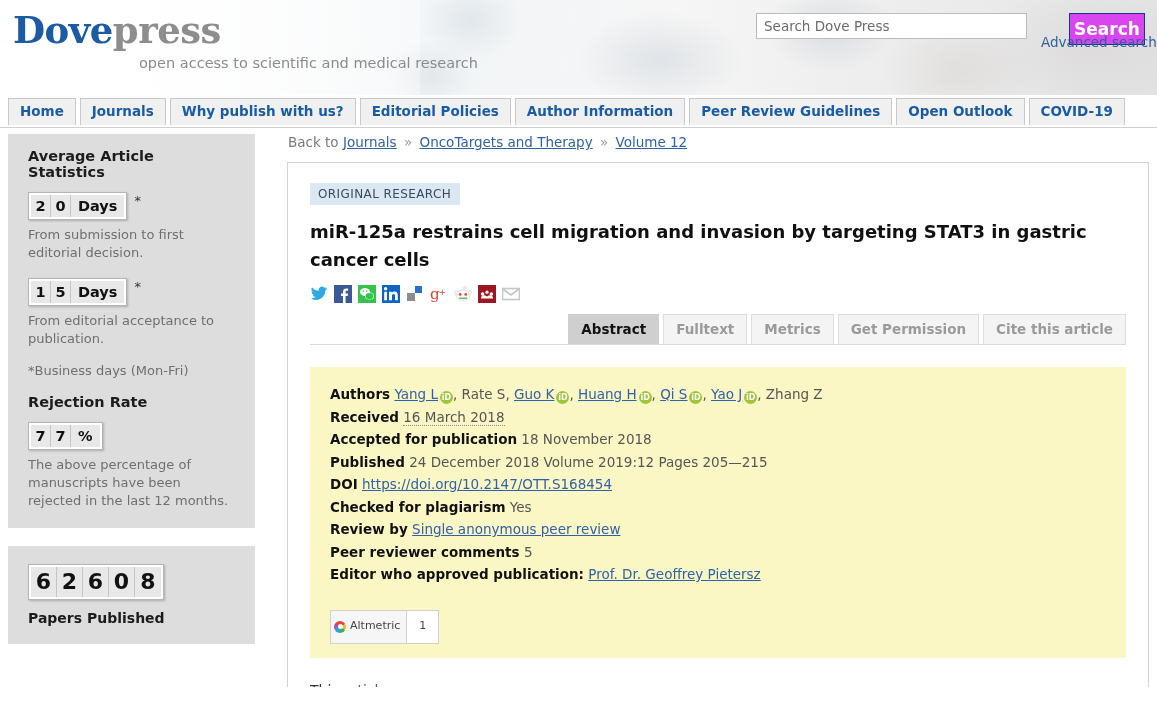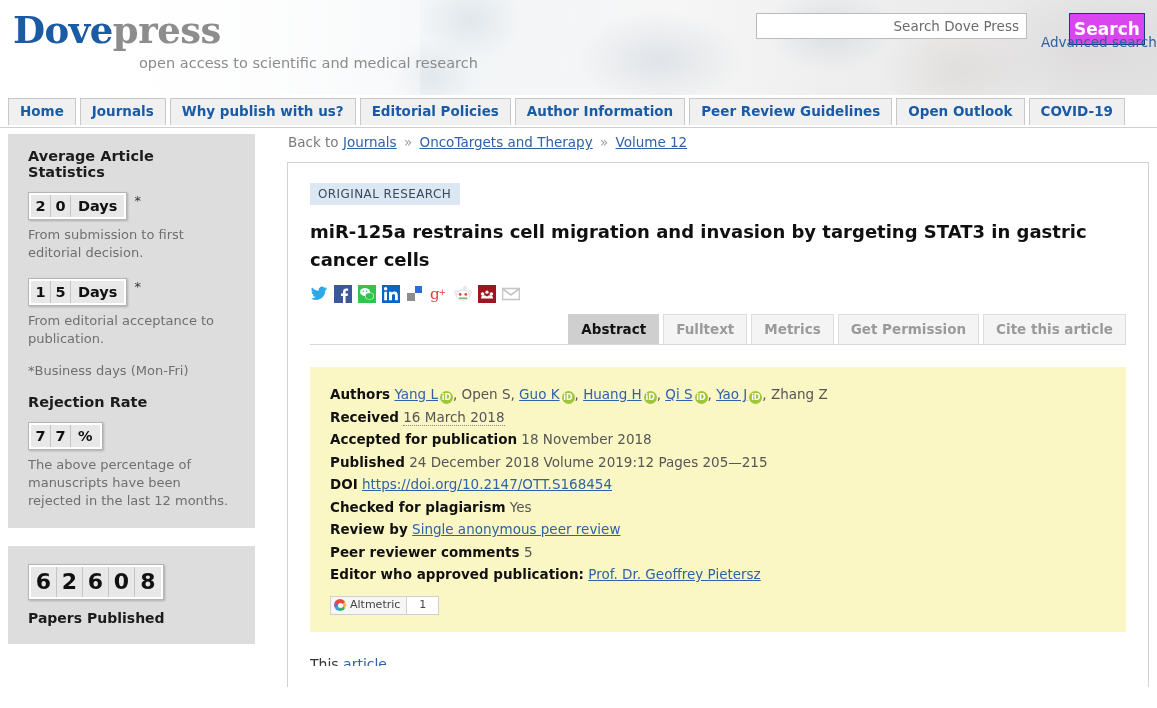--- a/index.html
+++ b/index.html
@@ -58,21 +58,20 @@
     position: absolute;
     left: 756px; top: 13px;
     width: 271px; height: 26px;
     border: 1px solid #b9bcbe;
     background: #ffffff;
     font-size: 13.5px;
     color: #555;
     padding: 0 7px;
     font-family: "DejaVu Sans", sans-serif;
     outline: none;
-    text-align: right;
   }
   .search-input::placeholder { color: #6b6b6b; }
   .search-button {
     position: absolute;
     left: 1069px; top: 13px;
     width: 76px; height: 32px;
     background: #d946ef;
     border: 1px solid #0f3b80;
     color: #ffffff;
     font-size: 17px;
@@ -265,23 +264,23 @@
     text-align: center;
     vertical-align: -1px;
     margin-left: 2px;
     font-family: "DejaVu Sans", sans-serif;
     cursor: pointer;
   }
 
   .altmetric {
     display: inline-flex;
     align-items: stretch;
-    margin-top: 10px;
+    margin-top: 24px;
     cursor: pointer;
-    height: 19px;
+    height: 34px;
   }
   .altmetric .am-left {
     display: flex; align-items: center;
     background: #f6f6f6;
     border: 1px solid #d0d0d0;
     padding: 0 6px 0 3px;
     font-size: 11px;
     color: #444;
     font-family: "DejaVu Sans", sans-serif;
   }
@@ -498,21 +497,21 @@
         <div class="tab">Metrics</div>
         <div class="tab">Get Permission</div>
         <div class="tab">Cite this article</div>
       </div>
 
       <div class="meta-box">
 
         <div class="meta-line">
           <span class="meta-label">Authors</span>
           <a>Yang L</a><span class="orcid">iD</span><span class="plain">,</span>
-          <span class="plain">Open S</span><span class="plain">,</span>
+          <span class="plain">Rate S</span><span class="plain">,</span>
           <a>Guo K</a><span class="orcid">iD</span><span class="plain">,</span>
           <a>Huang H</a><span class="orcid">iD</span><span class="plain">,</span>
           <a>Qi S</a><span class="orcid">iD</span><span class="plain">,</span>
           <a>Yao J</a><span class="orcid">iD</span><span class="plain">,</span>
           <span class="plain">Zhang Z</span>
         </div>
 
         <div class="meta-line">
           <span class="meta-label">Received</span>
           <span class="dotted-date">16 March 2018</span>

